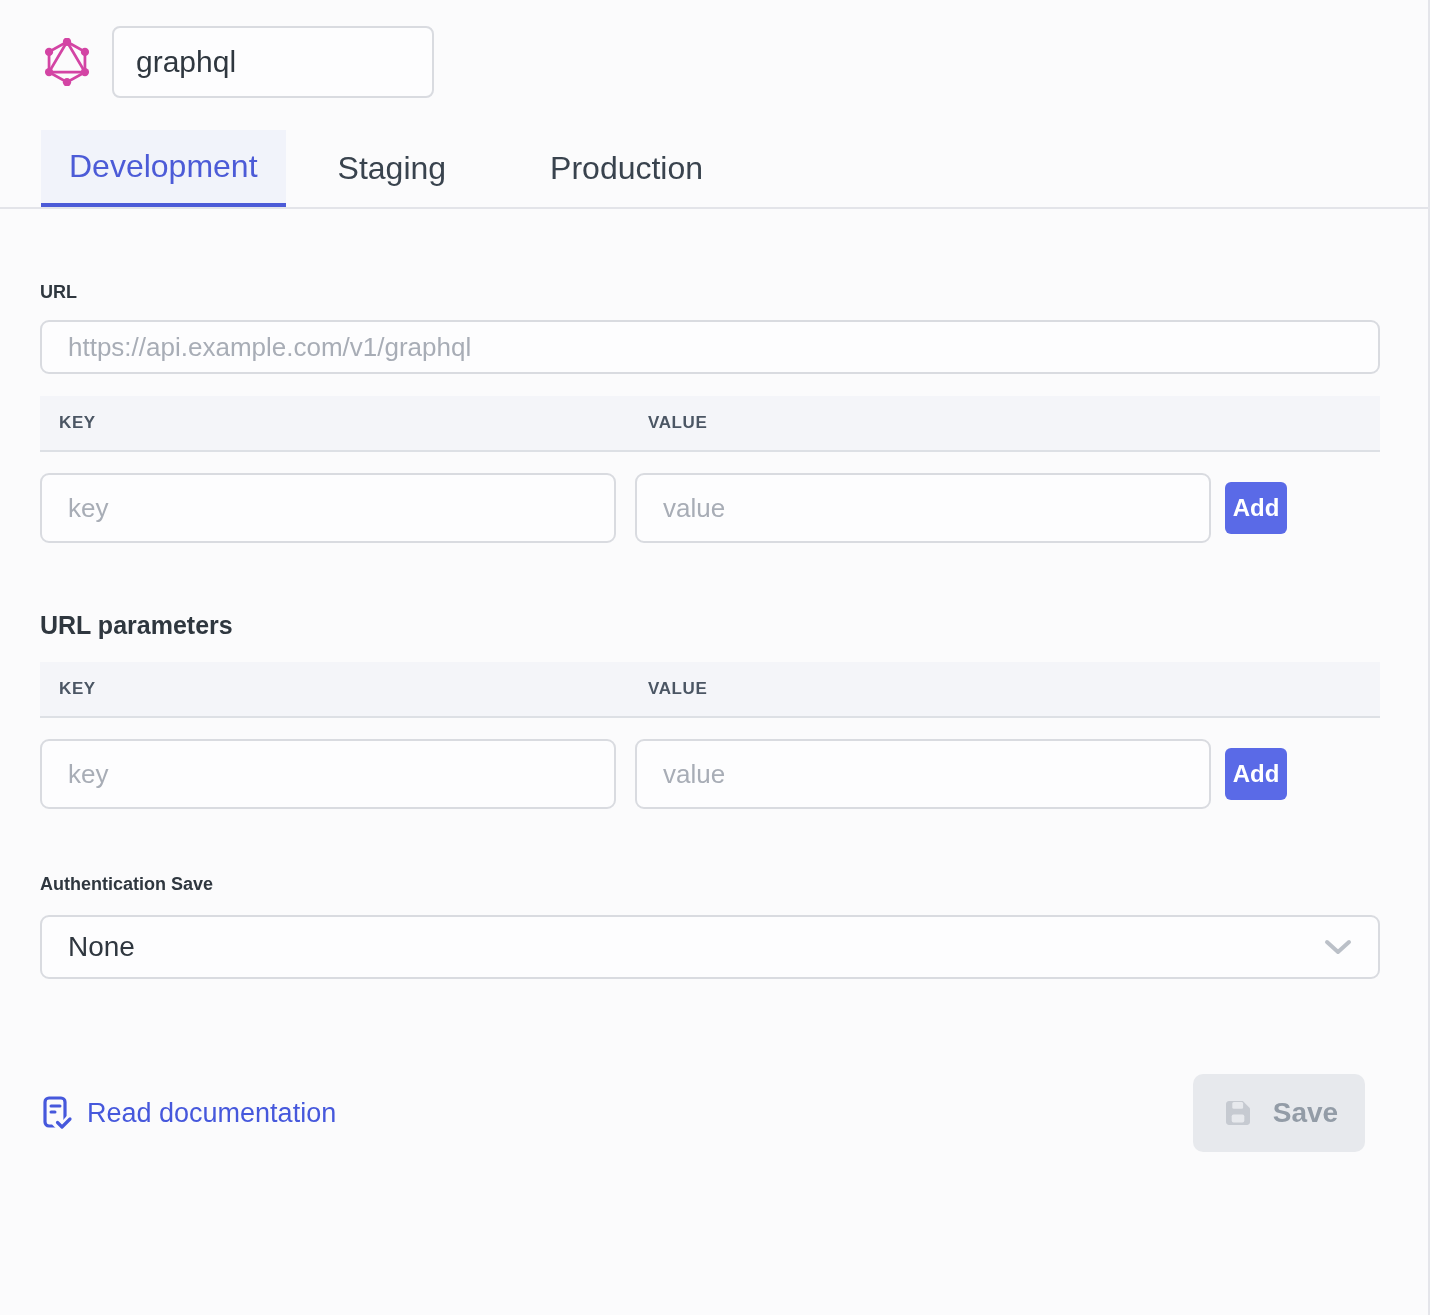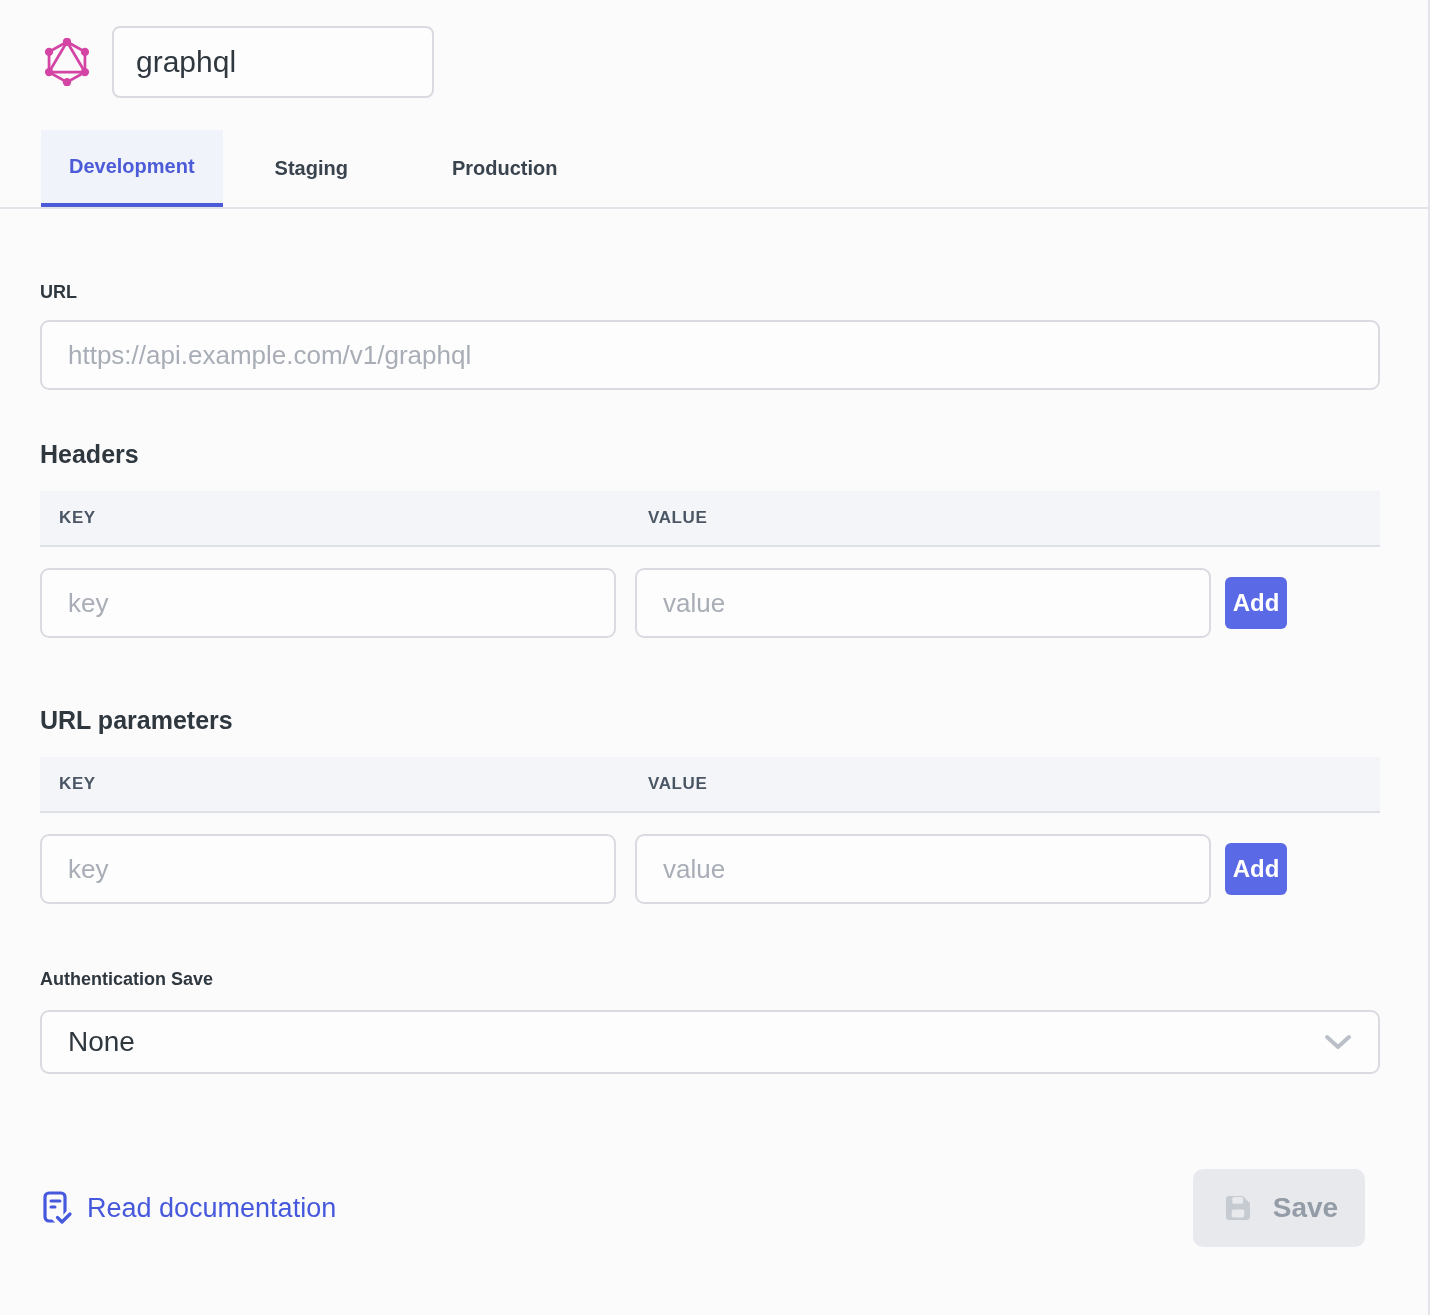--- a/index.html
+++ b/index.html
@@ -40,26 +40,25 @@
   .tabs {
     display: flex;
     margin-top: 32px;
     padding-left: 41px;
     border-bottom: 2px solid #E3E4E9;
   }
   .tab {
     height: 77px;
     display: flex;
     align-items: center;
-    font-size: 20px;
+    font-size: 32px;
     color: #39434E;
     padding: 0 52px;
     cursor: pointer;
     white-space: nowrap;
-    font-weight: bold;
   }
   .tab.active {
     background: #F1F3FA;
     color: #4C5BD7;
     padding: 0 28px;
     border-bottom: 4px solid #4C5BD7;
     margin-bottom: -2px;
   }
 
   
@@ -68,21 +67,21 @@
     margin-top: 73px;
     font-size: 18px;
     font-weight: bold;
     color: #2F373F;
   }
   .field-label.auth { margin-top: 65px; }
   .text-input {
     display: block;
     margin-top: 17px;
     width: 100%;
-    height: 70px;
+    height: 54px;
     border: 2px solid #D9DBE0;
     border-radius: 9px;
     background: #FDFDFE;
     font-family: "Liberation Sans", sans-serif;
     font-size: 26px;
     color: #2F373F;
     padding: 0 26px;
     outline: none;
   }
   .text-input::placeholder { color: #A8ADB6; opacity: 1; }
@@ -224,21 +223,20 @@
     <div class="tab active">Development</div>
     <div class="tab">Staging</div>
     <div class="tab">Production</div>
   </div>
 
   <div class="main">
 
     <div class="field-label">URL</div>
     <input class="text-input" type="text" placeholder="https://api.example.com/v1/graphql" style="">
 
-    <div class="section-title first">Headers</div>
     <div class="kv-bar">
       <span class="kv-col key">KEY</span>
       <span class="kv-col value">VALUE</span>
     </div>
     <div class="kv-row">
       <input class="kv-input key" type="text" placeholder="key" style="">
       <input class="kv-input value" type="text" placeholder="value" style="">
       <button class="add-btn">Add</button>
     </div>
 

